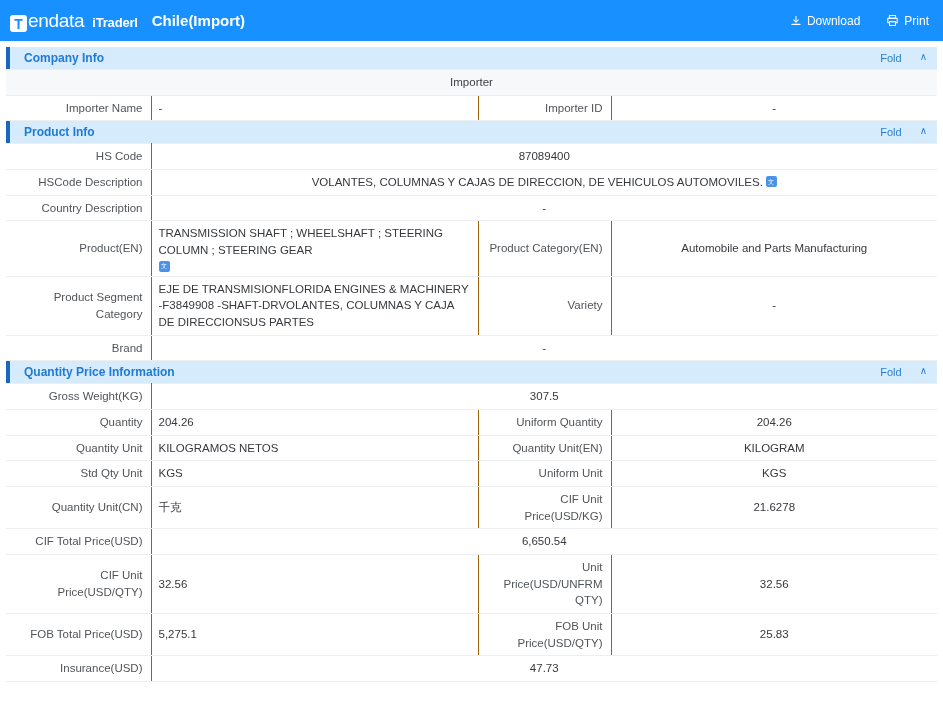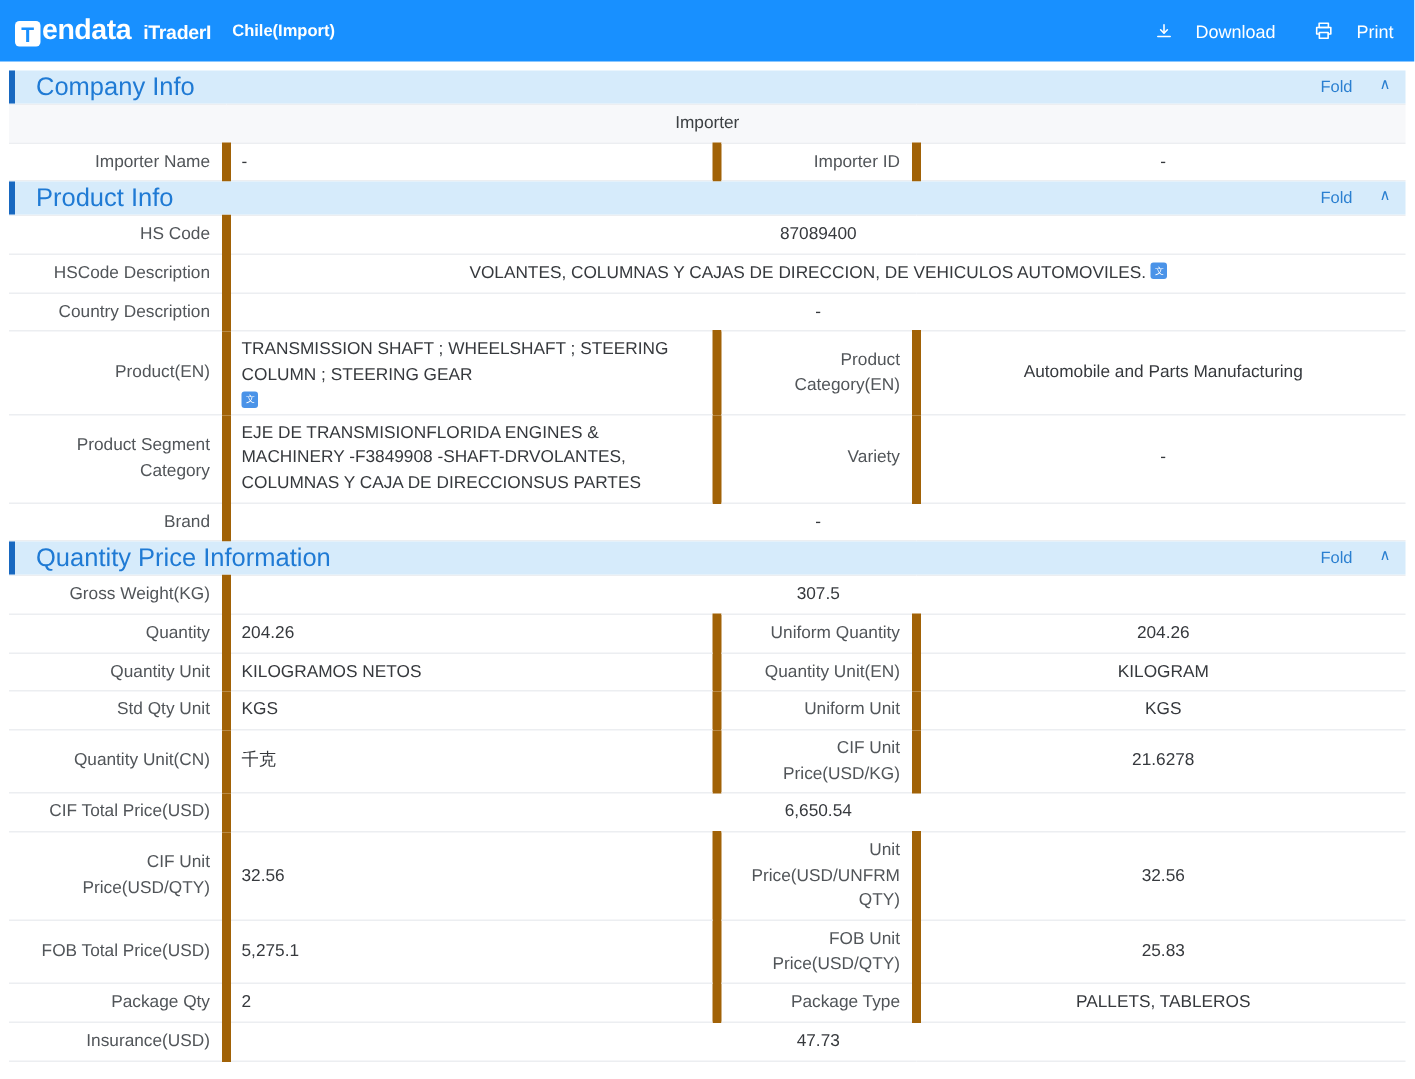--- a/index.html
+++ b/index.html
@@ -32,47 +32,47 @@
     color: #1890ff;
     font-size: 14px;
     font-weight: 700;
     line-height: 1;
     margin-right: 1px;
     position: relative;
     top: 2px;
   }
   .logo-word {
     font-size: 19px;
-    font-weight: 700;
+    font-weight: 400;
     letter-spacing: -0.3px;
     color: #ffffff;
   }
   .logo-sub {
     font-size: 13px;
     font-weight: 700;
     margin-left: 8px;
     color: #ffffff;
     letter-spacing: -0.2px;
   }
   .topbar-title {
-    font-size: 11px;
+    font-size: 15px;
     font-weight: 700;
     margin-left: 14px;
     color: #ffffff;
   }
   .topbar-actions {
     margin-left: auto;
     display: flex;
     align-items: center;
     gap: 26px;
   }
   .top-action {
     display: flex;
     align-items: center;
-    gap: 15px;
+    gap: 5px;
     font-size: 12px;
     color: #ffffff;
     cursor: pointer;
     white-space: nowrap;
     text-align: right;
   }
   .top-action svg { display: block; }
 
   
   .page {
@@ -85,23 +85,23 @@
     height: 22px;
     background: #d6ebfb;
     display: flex;
     align-items: center;
     position: relative;
     padding-left: 14px;
     padding-right: 10px;
     border-left: 4px solid #1868c0;
   }
   .section-title {
-    font-size: 17px;
+    font-size: 12px;
     color: #1f7ad4;
-    font-weight: 400;
+    font-weight: 700;
   }
   .section-fold {
     margin-left: auto;
     font-size: 11px;
     color: #2a7fd0;
     cursor: pointer;
     display: flex;
     align-items: center;
     gap: 18px;
   }
@@ -113,21 +113,21 @@
   }
 
   
   table.info {
     width: 931px;
     border-collapse: collapse;
     table-layout: fixed;
   }
   table.info td {
     border-bottom: 1px solid #eceef1;
-    border-right: 6px solid #a16207;
+    border-right: 1px solid #a16207;
     font-size: 11.5px;
     color: #3c4043;
     padding: 4px 7px;
     vertical-align: middle;
     line-height: 1.45;
     word-wrap: break-word;
   }
   table.info td.lbl {
     text-align: right;
     color: #515559;
@@ -347,25 +347,19 @@
             <td class="lbl">Unit Price(USD/UNFRM QTY)</td>
             <td class="val"><span>32.56</span></td>
           </tr>
           <tr>
             <td class="lbl">FOB Total Price(USD)</td>
             <td class="val"><span>5,275.1</span></td>
             <td class="lbl">FOB Unit Price(USD/QTY)</td>
             <td class="val"><span>25.83</span></td>
           </tr>
           <tr>
-            <td class="lbl">Package Qty</td>
-            <td class="val"><span>2</span></td>
-            <td class="lbl">Package Type</td>
-            <td class="val"><span>PALLETS, TABLEROS</span></td>
-          </tr>
-          <tr>
             <td class="lbl">Insurance(USD)</td>
             <td class="val" colspan="3"><span>47.73</span></td>
           </tr>
         </tbody>
       </table>
     </div>
   </div>
 
 </body></html>

